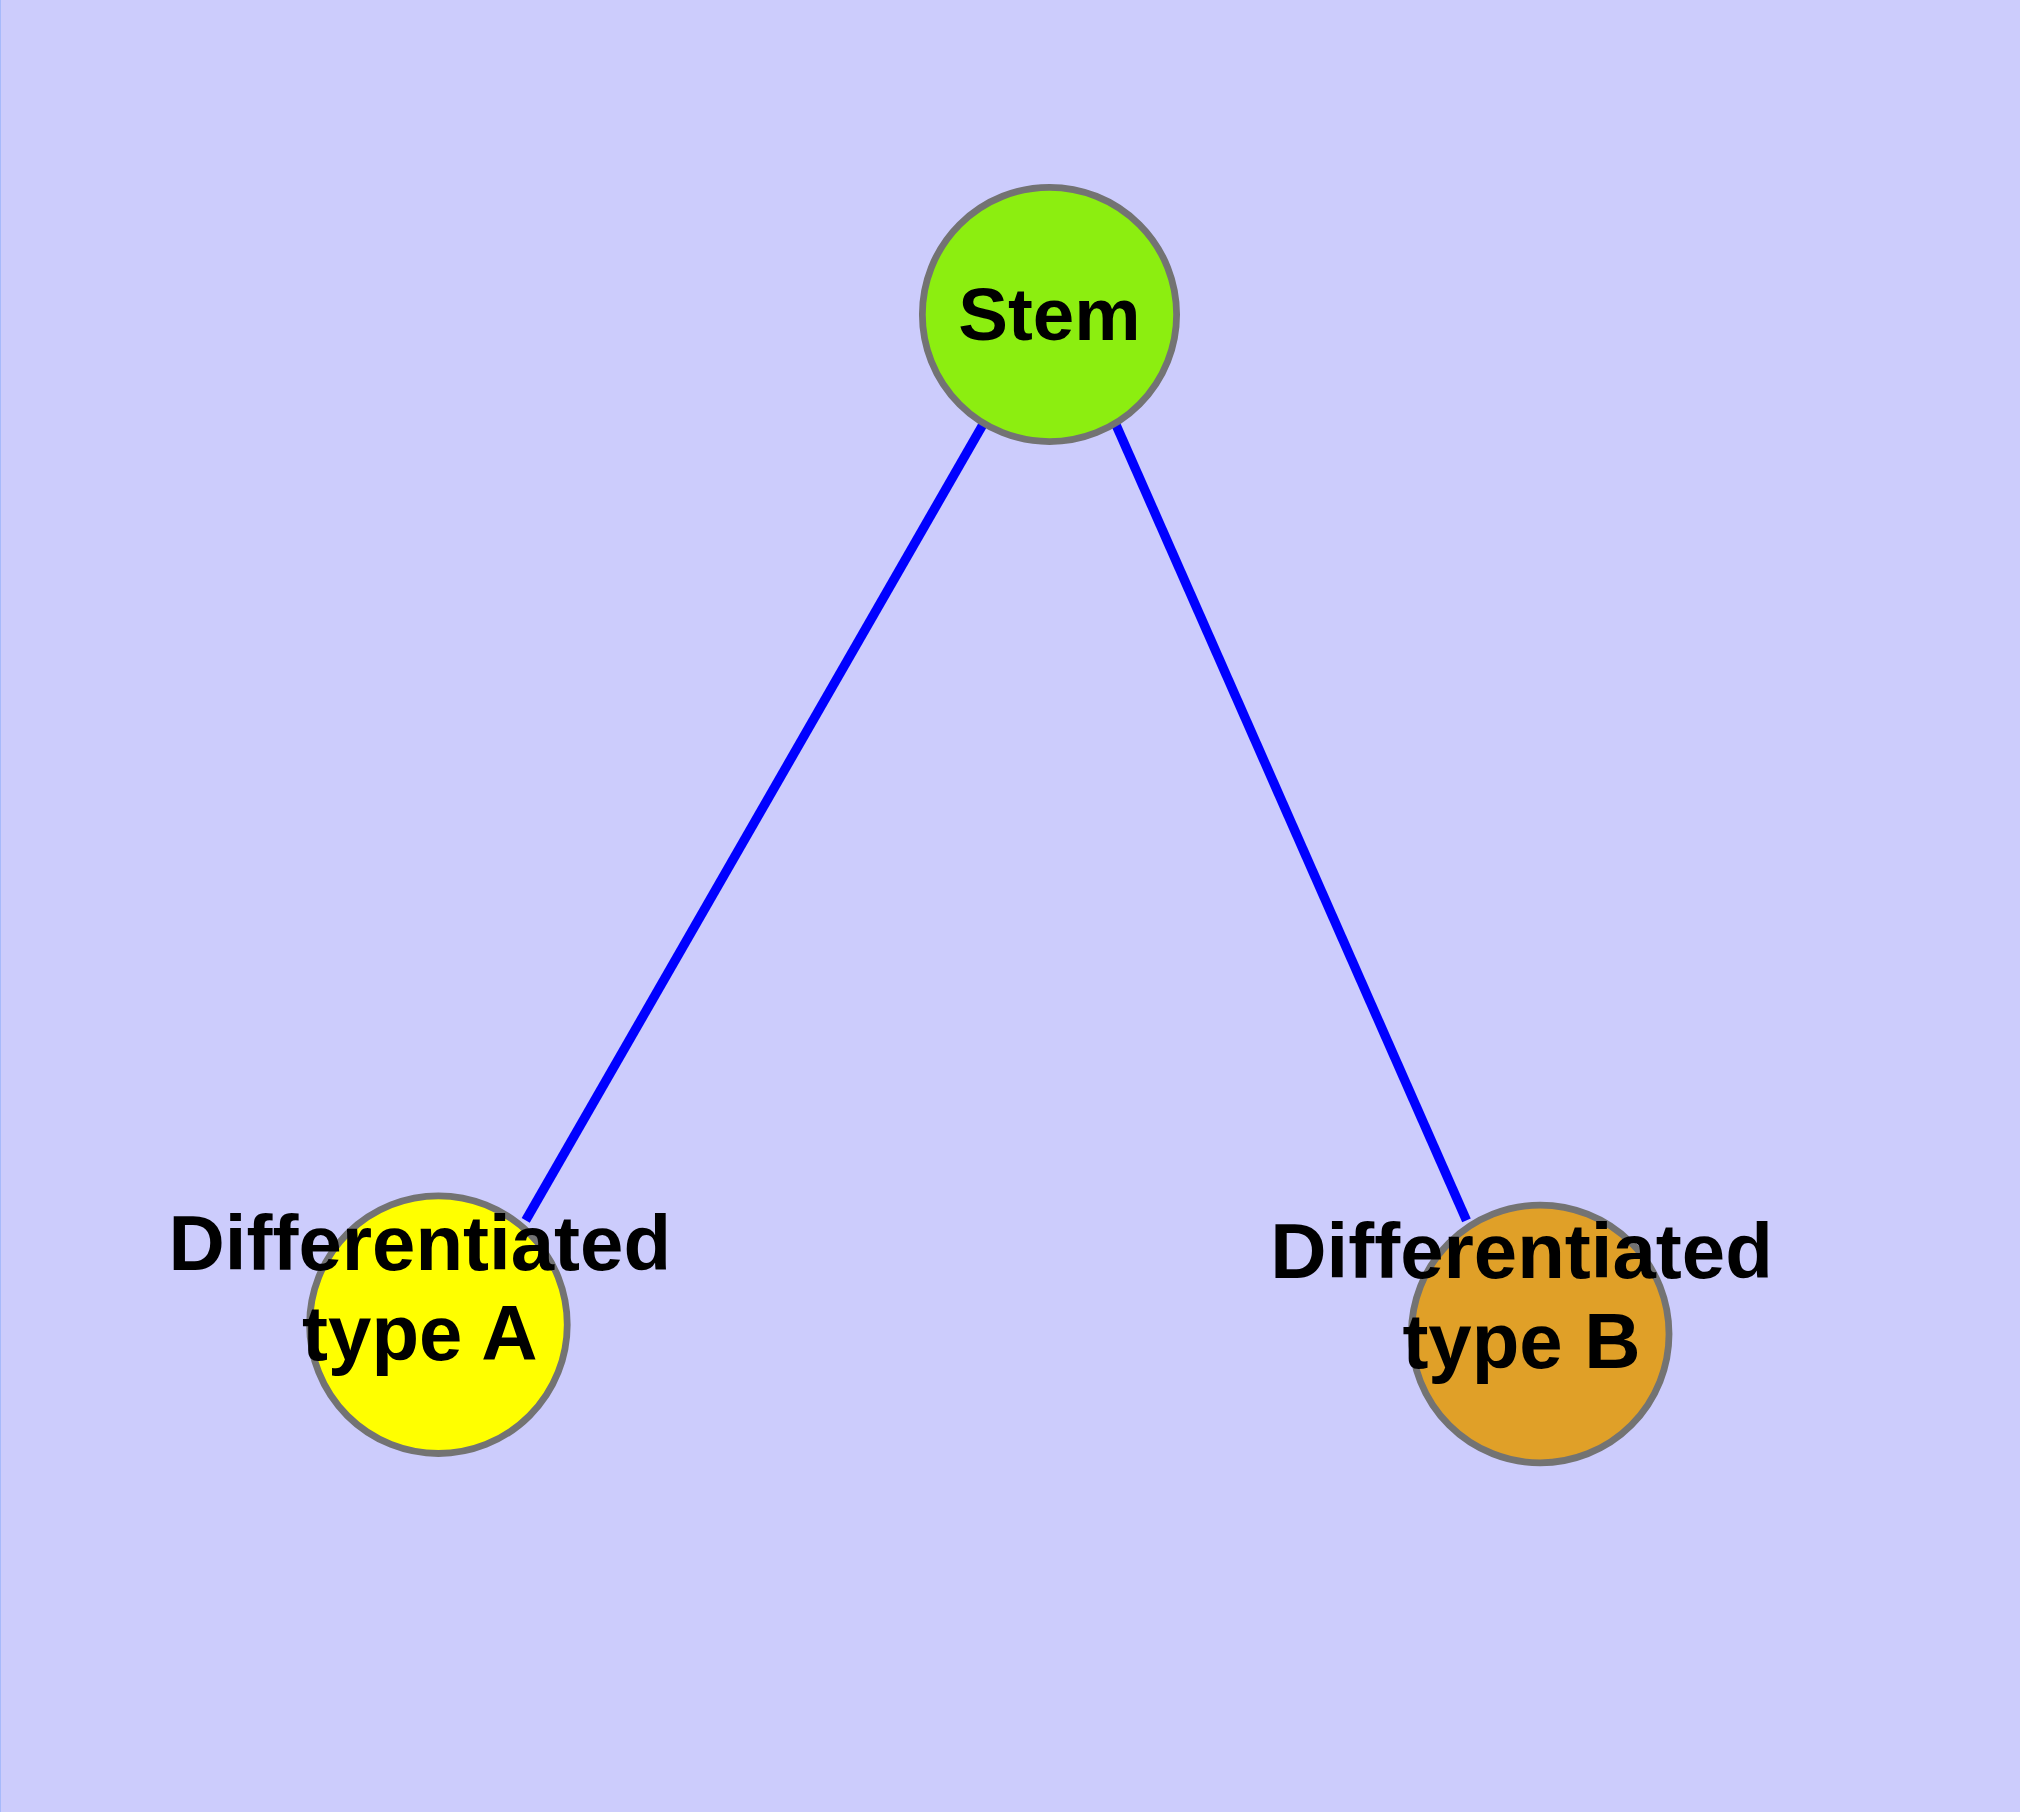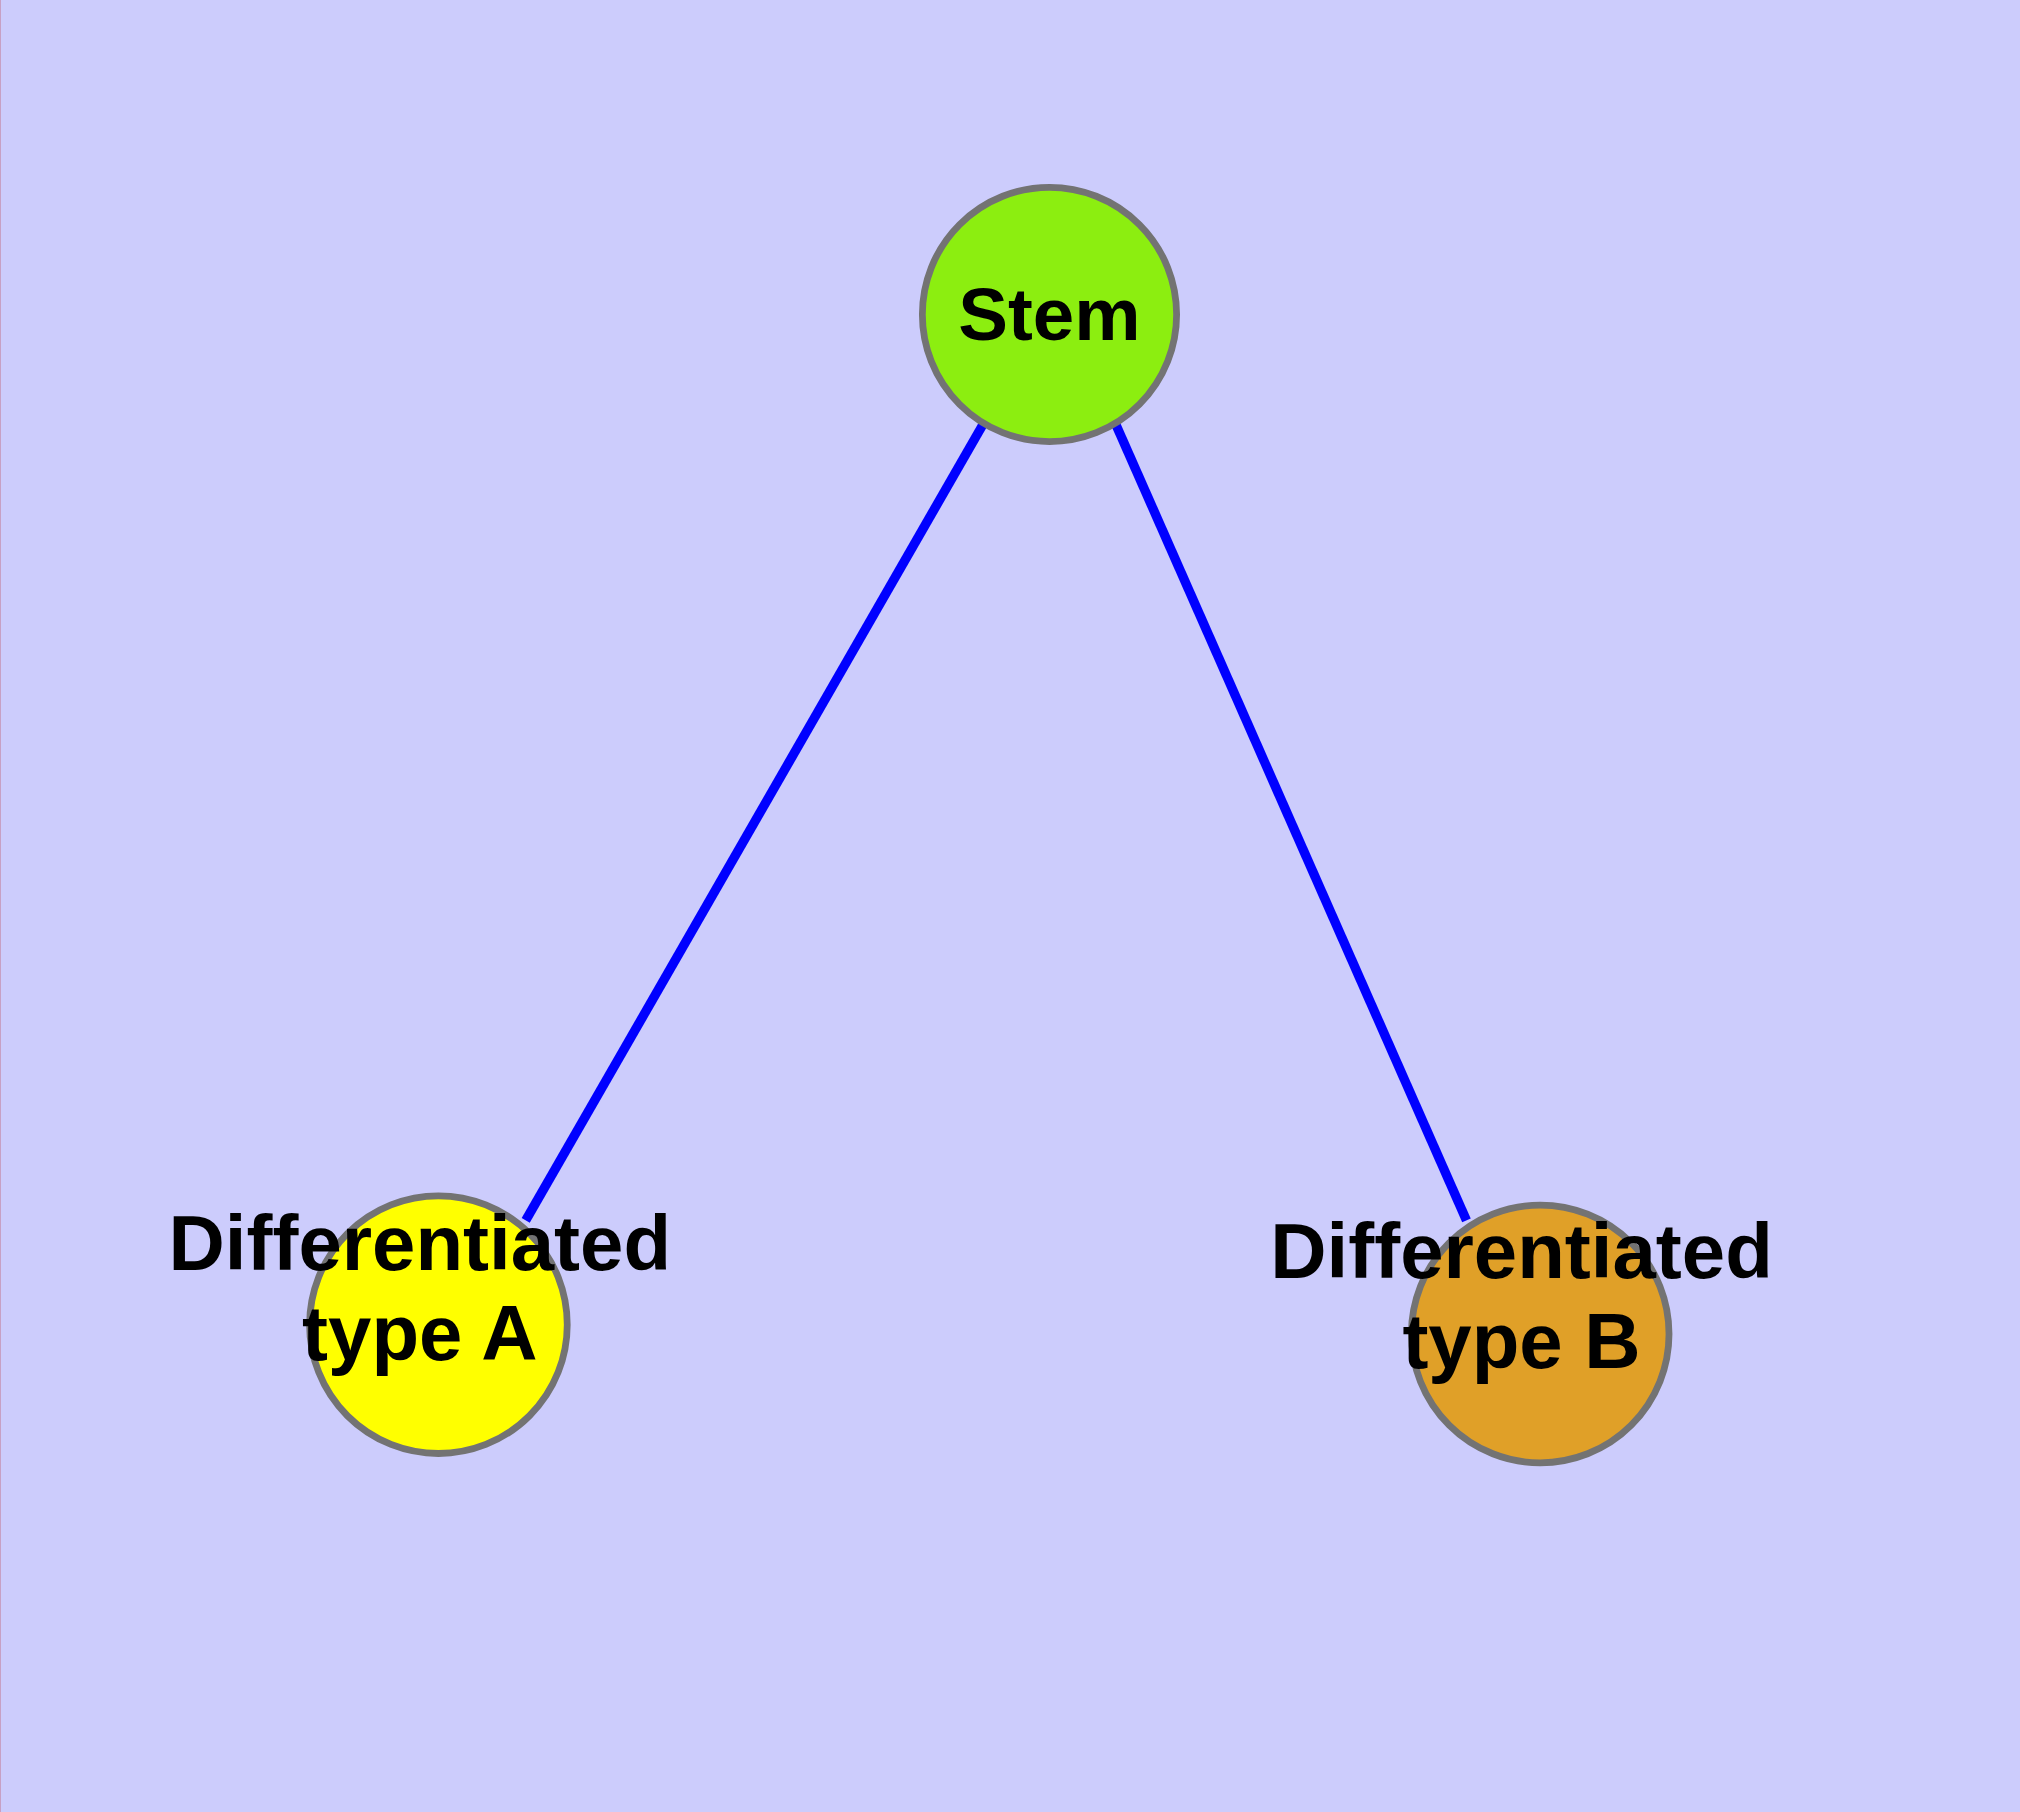--- a/index.html
+++ b/index.html
@@ -34,21 +34,21 @@
   .label-root {
     font-size: 88px;
   }
   .label-leaf {
     font-size: 92px;
   }
 </style>
 </head>
 <body>
 
-<div id="stage" style="width: 2021px; height: 1812px; background: #b91c1c;">
+<div id="stage" style="width: 2021px; height: 1812px; background: #3b82f6;">
   <svg id="graph-svg" viewBox="0 0 2384 2138" xmlns="http://www.w3.org/2000/svg">
 
     <rect x="0" y="0" width="2384" height="2138" fill="#ccccfc"></rect>
 
     <g id="edges-layer">
         <line x1="1160" y1="500" x2="620" y2="1440" stroke="#0000ff" stroke-width="11" stroke-linecap="butt"></line>
         <line x1="1316" y1="500" x2="1730" y2="1440" stroke="#0000ff" stroke-width="11" stroke-linecap="butt"></line>
       </g>
     <g id="nodes-layer">
         <circle cx="1238" cy="371" r="150" fill="#8cee10" stroke="#737373" stroke-width="8"></circle>

